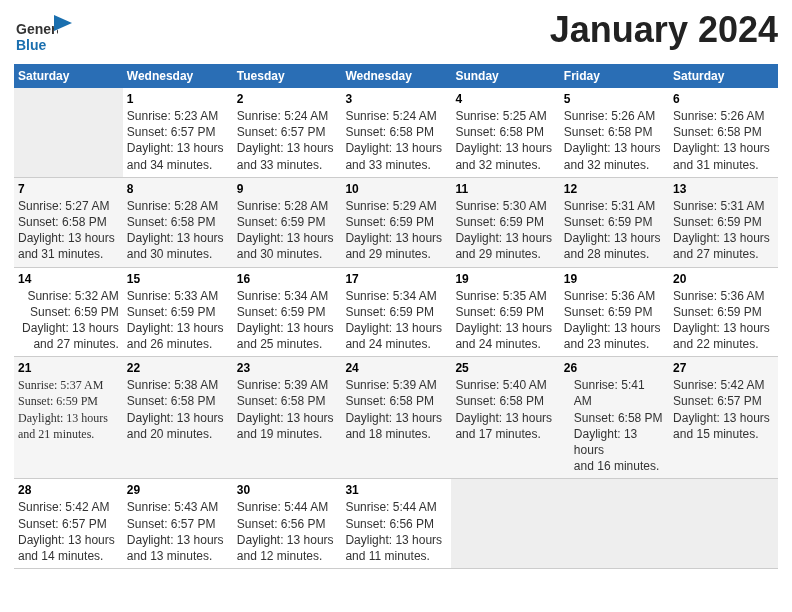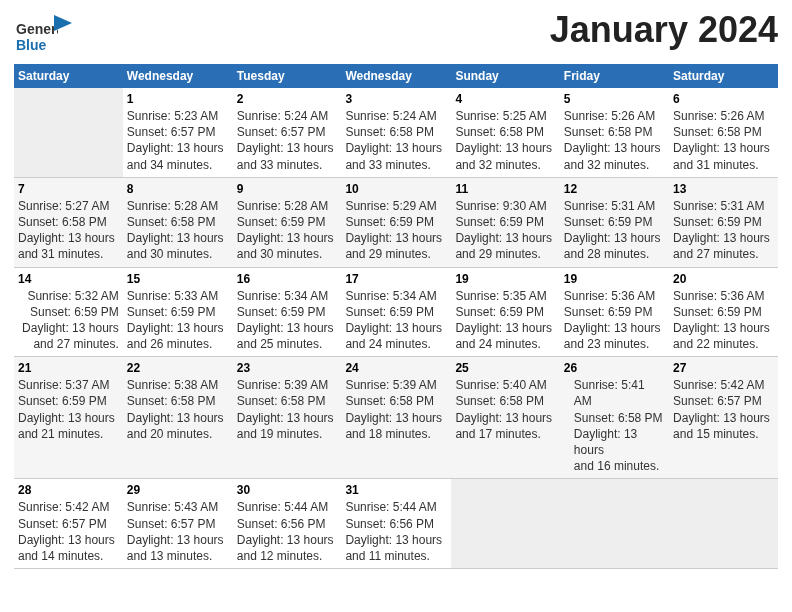--- a/index.html
+++ b/index.html
@@ -184,21 +184,21 @@
           </td>
           <td>
             <span class="day-num">10</span>
             <div class="day-info" style="white-space: pre-line;">Sunrise: 5:29 AM
 Sunset: 6:59 PM
 Daylight: 13 hours
 and 29 minutes.</div>
           </td>
           <td>
             <span class="day-num">11</span>
-            <div class="day-info" style="white-space: pre-line;">Sunrise: 9:30 AM
+            <div class="day-info" style="white-space: pre-line;">Sunrise: 5:30 AM
 Sunset: 6:59 PM
 Daylight: 13 hours
 and 29 minutes.</div>
           </td>
           <td>
             <span class="day-num">12</span>
             <div class="day-info" style="white-space: pre-line;">Sunrise: 5:31 AM
 Sunset: 6:59 PM
 Daylight: 13 hours
 and 28 minutes.</div>
@@ -258,21 +258,21 @@
             <span class="day-num">20</span>
             <div class="day-info" style="white-space: pre-line;">Sunrise: 5:36 AM
 Sunset: 6:59 PM
 Daylight: 13 hours
 and 22 minutes.</div>
           </td>
         </tr>
         <tr>
           <td>
             <span class="day-num">21</span>
-            <div class="day-info" style="white-space: pre-line;">Sunrise: 5:37 AM
+            <div class="day-info" style="white-space: pre-line; font-family: Liberation Serif, serif;">Sunrise: 5:37 AM
 Sunset: 6:59 PM
 Daylight: 13 hours
 and 21 minutes.</div>
           </td>
           <td>
             <span class="day-num">22</span>
             <div class="day-info" style="white-space: pre-line;">Sunrise: 5:38 AM
 Sunset: 6:58 PM
 Daylight: 13 hours
 and 20 minutes.</div>

